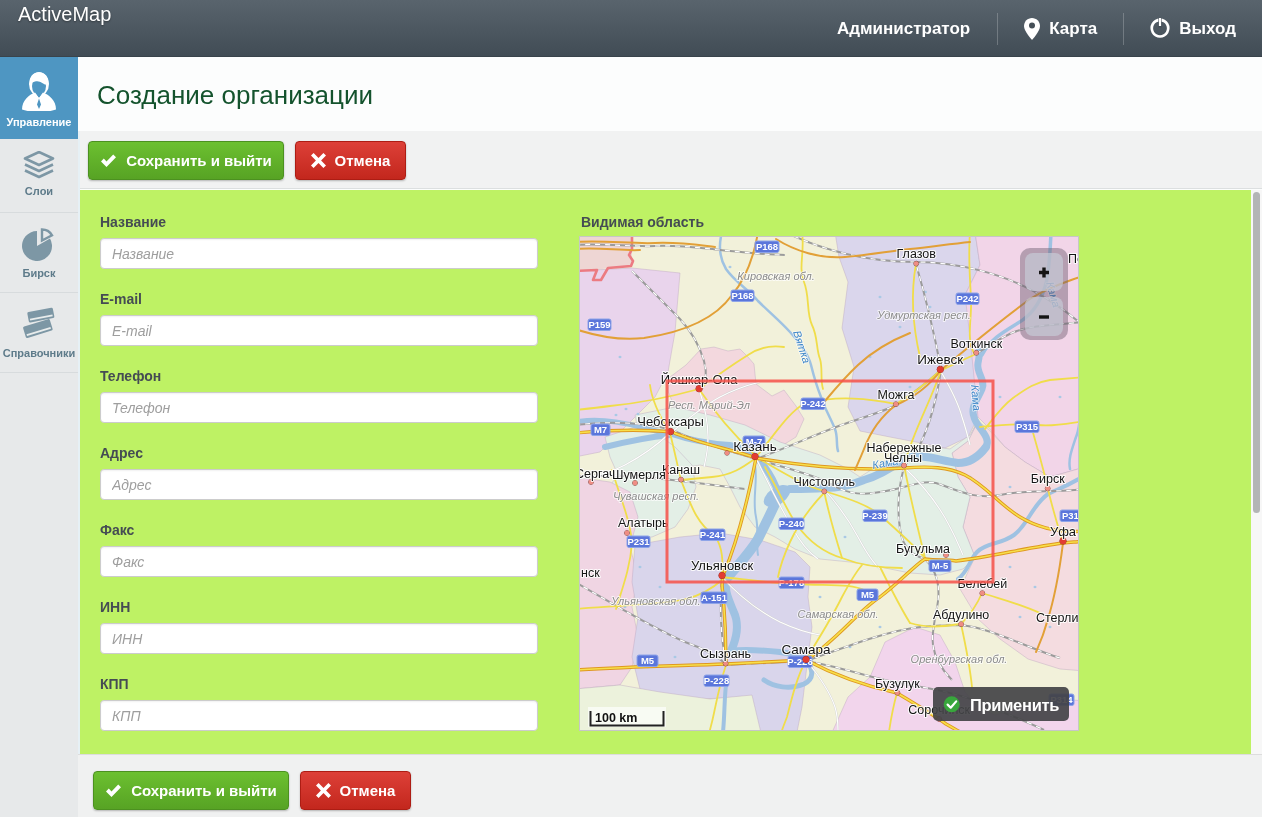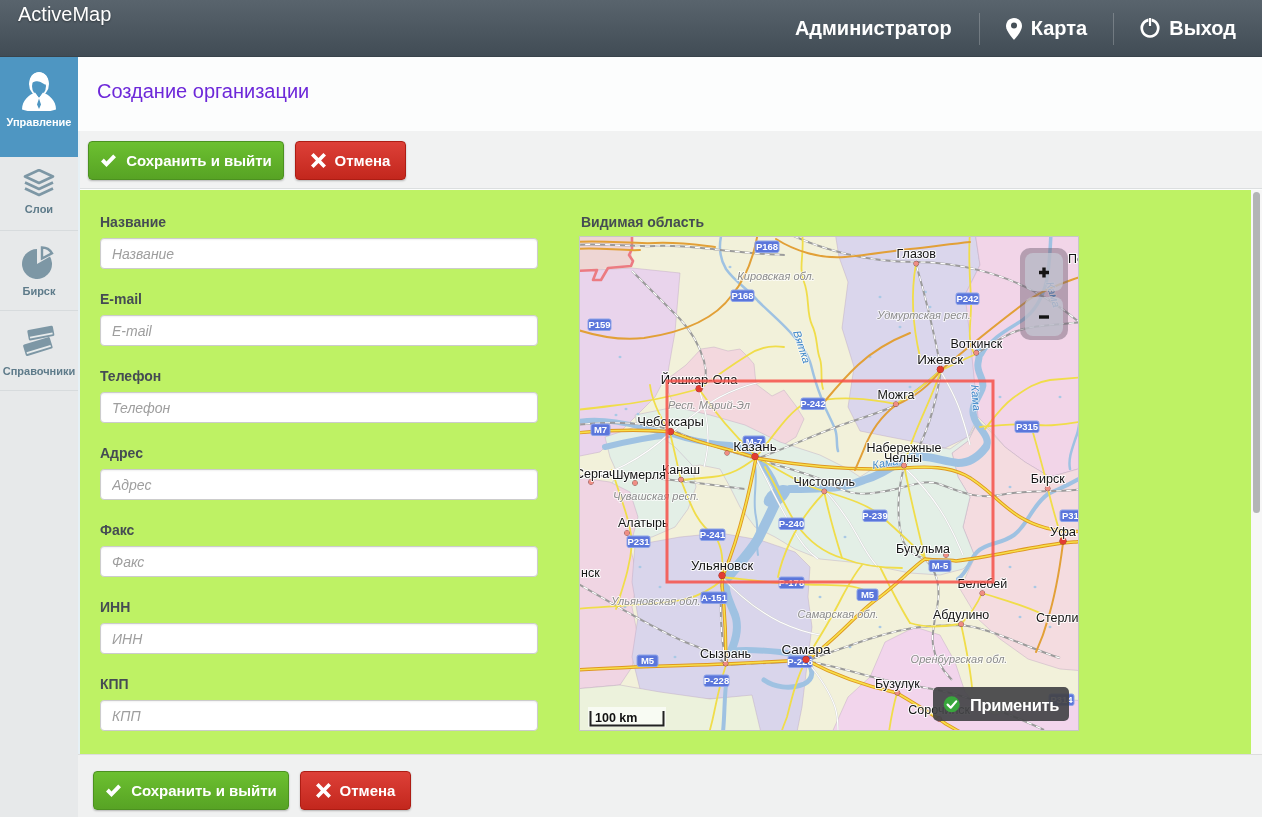--- a/index.html
+++ b/index.html
@@ -3,37 +3,37 @@
 <meta charset="utf-8">
 <style>
   * { margin:0; padding:0; box-sizing:border-box; }
   html,body { width:1262px; height:817px; overflow:hidden; font-family:"Liberation Sans", sans-serif; background:#fff; }
   
   .topbar { position:absolute; left:0; top:0; width:1262px; height:57px;
     background:linear-gradient(#59646d, #414c55); border-bottom:1px solid #39434b; }
   .logo { position:absolute; left:18px; top:3px; color:#fff; font-size:20px; font-weight:normal;
     text-shadow:0 1px 2px rgba(0,0,0,.4); }
   .topmenu { position:absolute; right:0; top:0; height:57px; display:flex; align-items:center; }
-  .topitem { color:#fff; font-size:20px; font-weight:bold; display:flex; align-items:center; gap:9px; padding:0 26px; height:57px; }
+  .topitem { color:#fff; font-size:17px; font-weight:bold; display:flex; align-items:center; gap:9px; padding:0 26px; height:57px; }
   .topitem:first-child { padding:0 27px; }
   .topitem:last-child { }
   .tdiv { width:1px; height:32px; background:rgba(255,255,255,.22); }
   
   .sidebar { position:absolute; left:0; top:57px; width:78px; height:760px; background:#e7e9ea; }
   .sitem { width:78px; height:80px; text-align:center; border-bottom:1px solid #d7dbdd; padding-top:14px; }
   .sitem.s2 { height:74px; padding-top:12px; }
   .sitem svg { display:block; margin:0 auto; }
   .sitem .lbl { display:block; font-size:11px; font-weight:bold; color:#5e7b8a; margin-top:6px; }
-  .sitem.active { height:100px; background:#4e96c2; border-bottom:none; }
+  .sitem.active { height:82px; background:#4e96c2; border-bottom:none; }
   .sitem.active .lbl { color:#fff; margin-top:5px; }
   
   .content { position:absolute; left:78px; top:57px; width:1184px; height:760px; background:#fbfdfd; }
   .leftstrip { position:absolute; left:0; top:74px; width:2px; height:623px; background:#e6f0f5; z-index:5; }
   .pagehead { position:absolute; left:0; top:0; width:1184px; height:74px; background:#fcfdfd; }
-  .pagehead h1 { font-size:20px; font-weight:normal; color:#6d28d9; position:absolute; left:19px; top:23px; }
+  .pagehead h1 { font-size:26px; font-weight:normal; color:#14532d; position:absolute; left:19px; top:23px; }
   .toolbar { position:absolute; left:0; top:74px; width:1184px; height:58px; background:#f1f2f2; border-bottom:1px solid #dcdfe0; }
   .btn { position:absolute; height:39px; border-radius:4px; color:#fff; font-size:15px; font-weight:bold;
      display:flex; align-items:center; justify-content:center; gap:9px;
      box-shadow:0 1px 2px rgba(0,0,0,.25); }
   .btn-green { background:linear-gradient(#6cc030,#57a324); border:1px solid #4c9120; }
   .btn-red { background:linear-gradient(#dd4038,#c3271d); border:1px solid #ad1d14; }
   .tb-green { left:10px; top:10px; width:196px; }
   .tb-red { left:217px; top:10px; width:111px; }
   
   .formarea { position:absolute; left:0; top:133px; width:1173px; height:564px; background:#bef264; }

